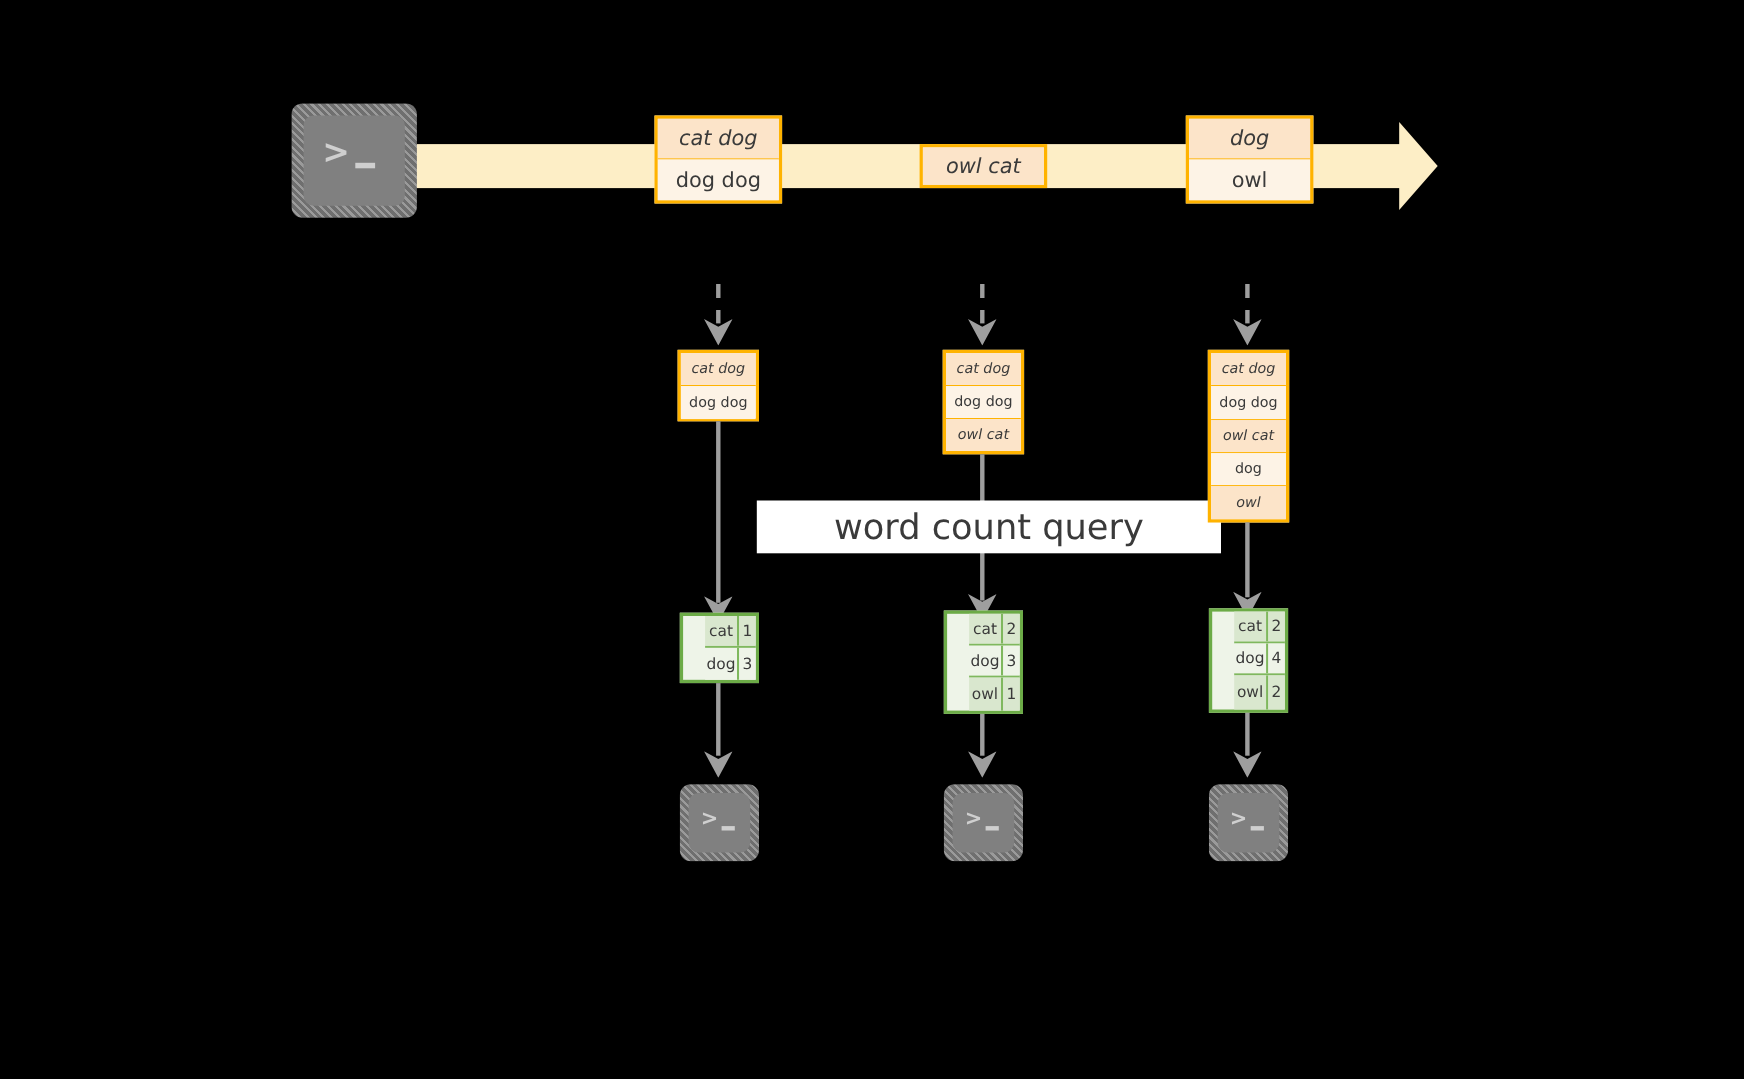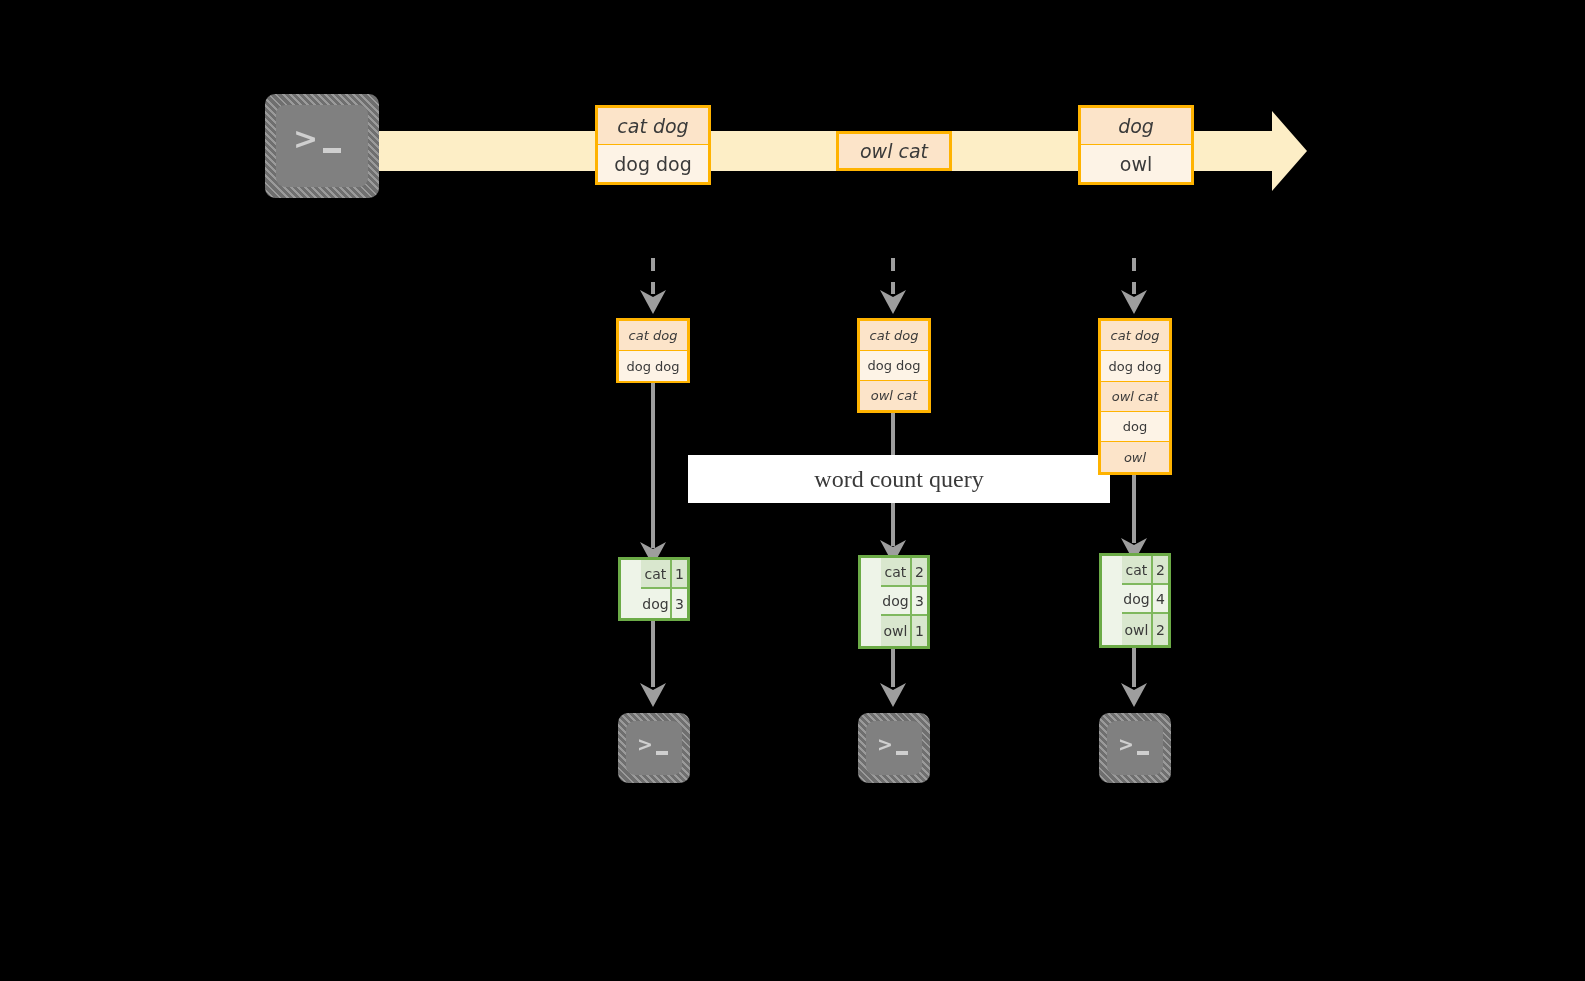--- a/index.html
+++ b/index.html
@@ -233,21 +233,21 @@
   <svg class="vhead" style="left:880px; top:683px;" viewBox="0 0 26 24">
     <path d="M13 24 L0 0 L13 7 L26 0 Z" fill="#9e9e9e"></path>
   </svg>
 
   <div class="term" style="left:858px; top:713px; width:72px; height:70px;">
     <div class="term-inner" style="left:8px; top:8px; right:8px; bottom:8px;"></div>
     <span class="chev" style="left:19px; top:22px; font-size:19px;">&gt;</span>
     <span class="dash" style="left:38px; top:38px; width:12px; height:4px;"></span>
   </div>
 
-  <div class="banner" style="left:688px; top:455px; width:422px; height:48px; font-size:24px;font-family:Liberation Serif, serif;">
+  <div class="banner" style="left:688px; top:455px; width:422px; height:48px; font-size:32px;">
     <span>word count query</span>
   </div>
 
   <div class="vdash" style="left:1132px; top:258px; height:36px;"></div>
   <svg class="vhead" style="left:1121px; top:290px;" viewBox="0 0 26 24">
     <path d="M13 24 L0 0 L13 7 L26 0 Z" fill="#9e9e9e"></path>
   </svg>
 
   <div class="obox" style="left:1098px; top:318px; width:74px; height:157px;">
     <div class="orow shade" style="height:30px; font-size:13px;">cat dog</div>

